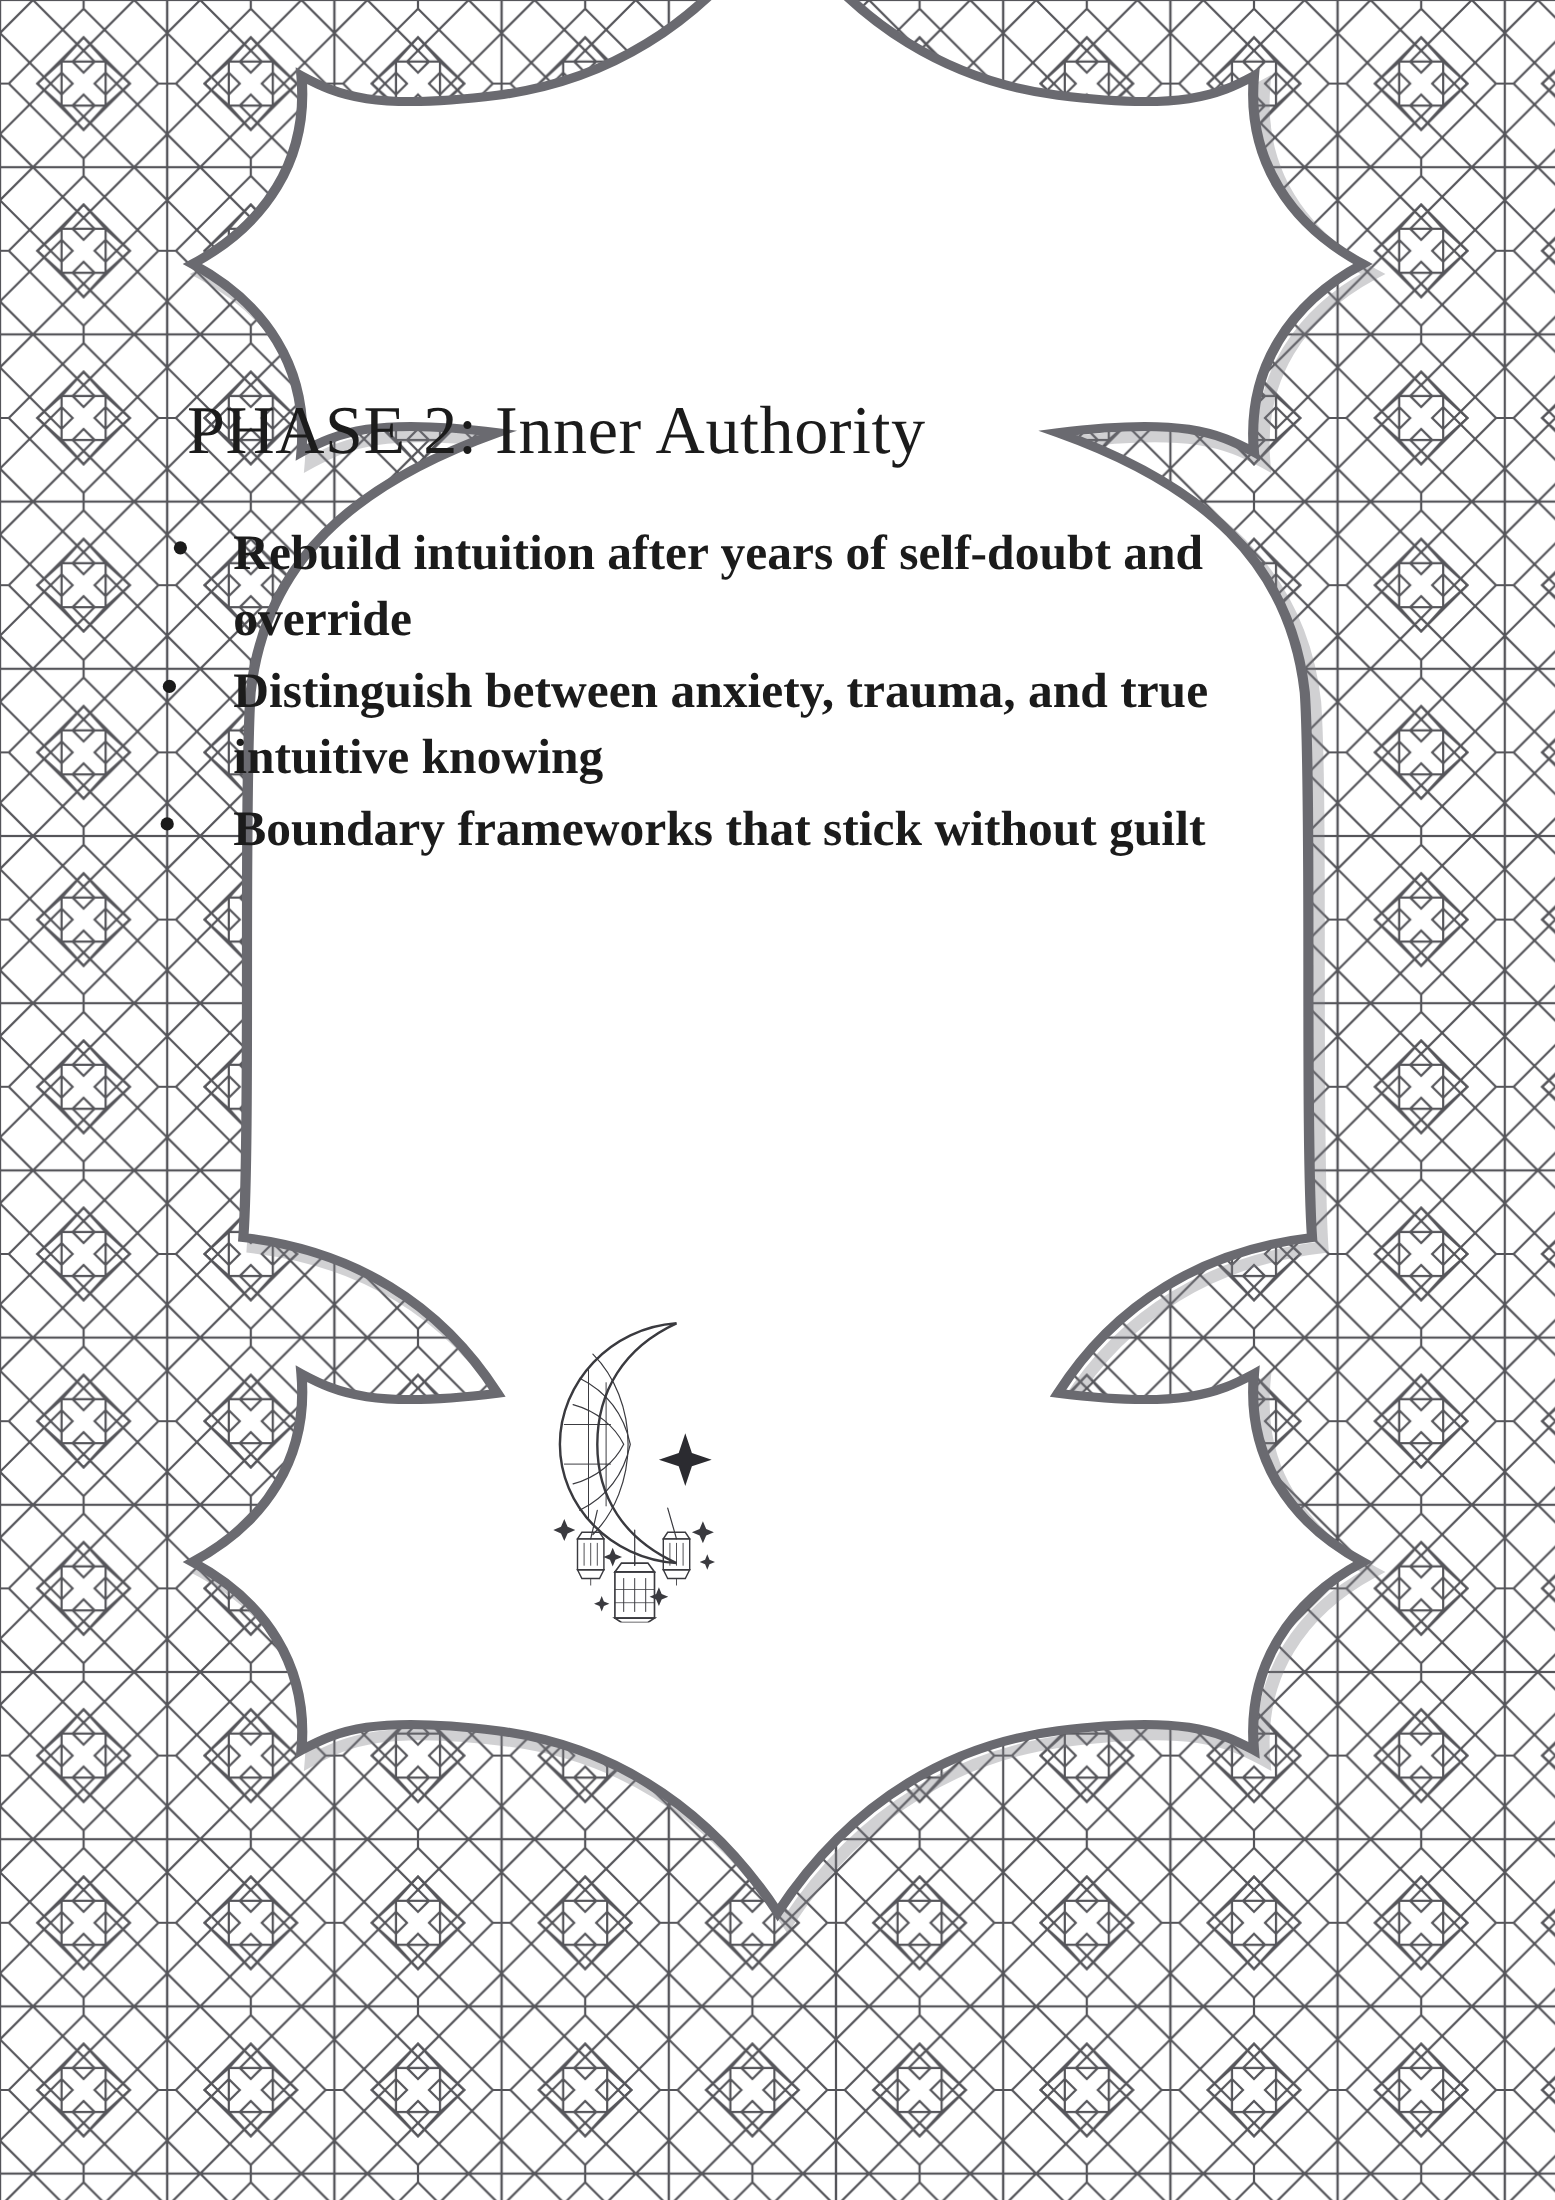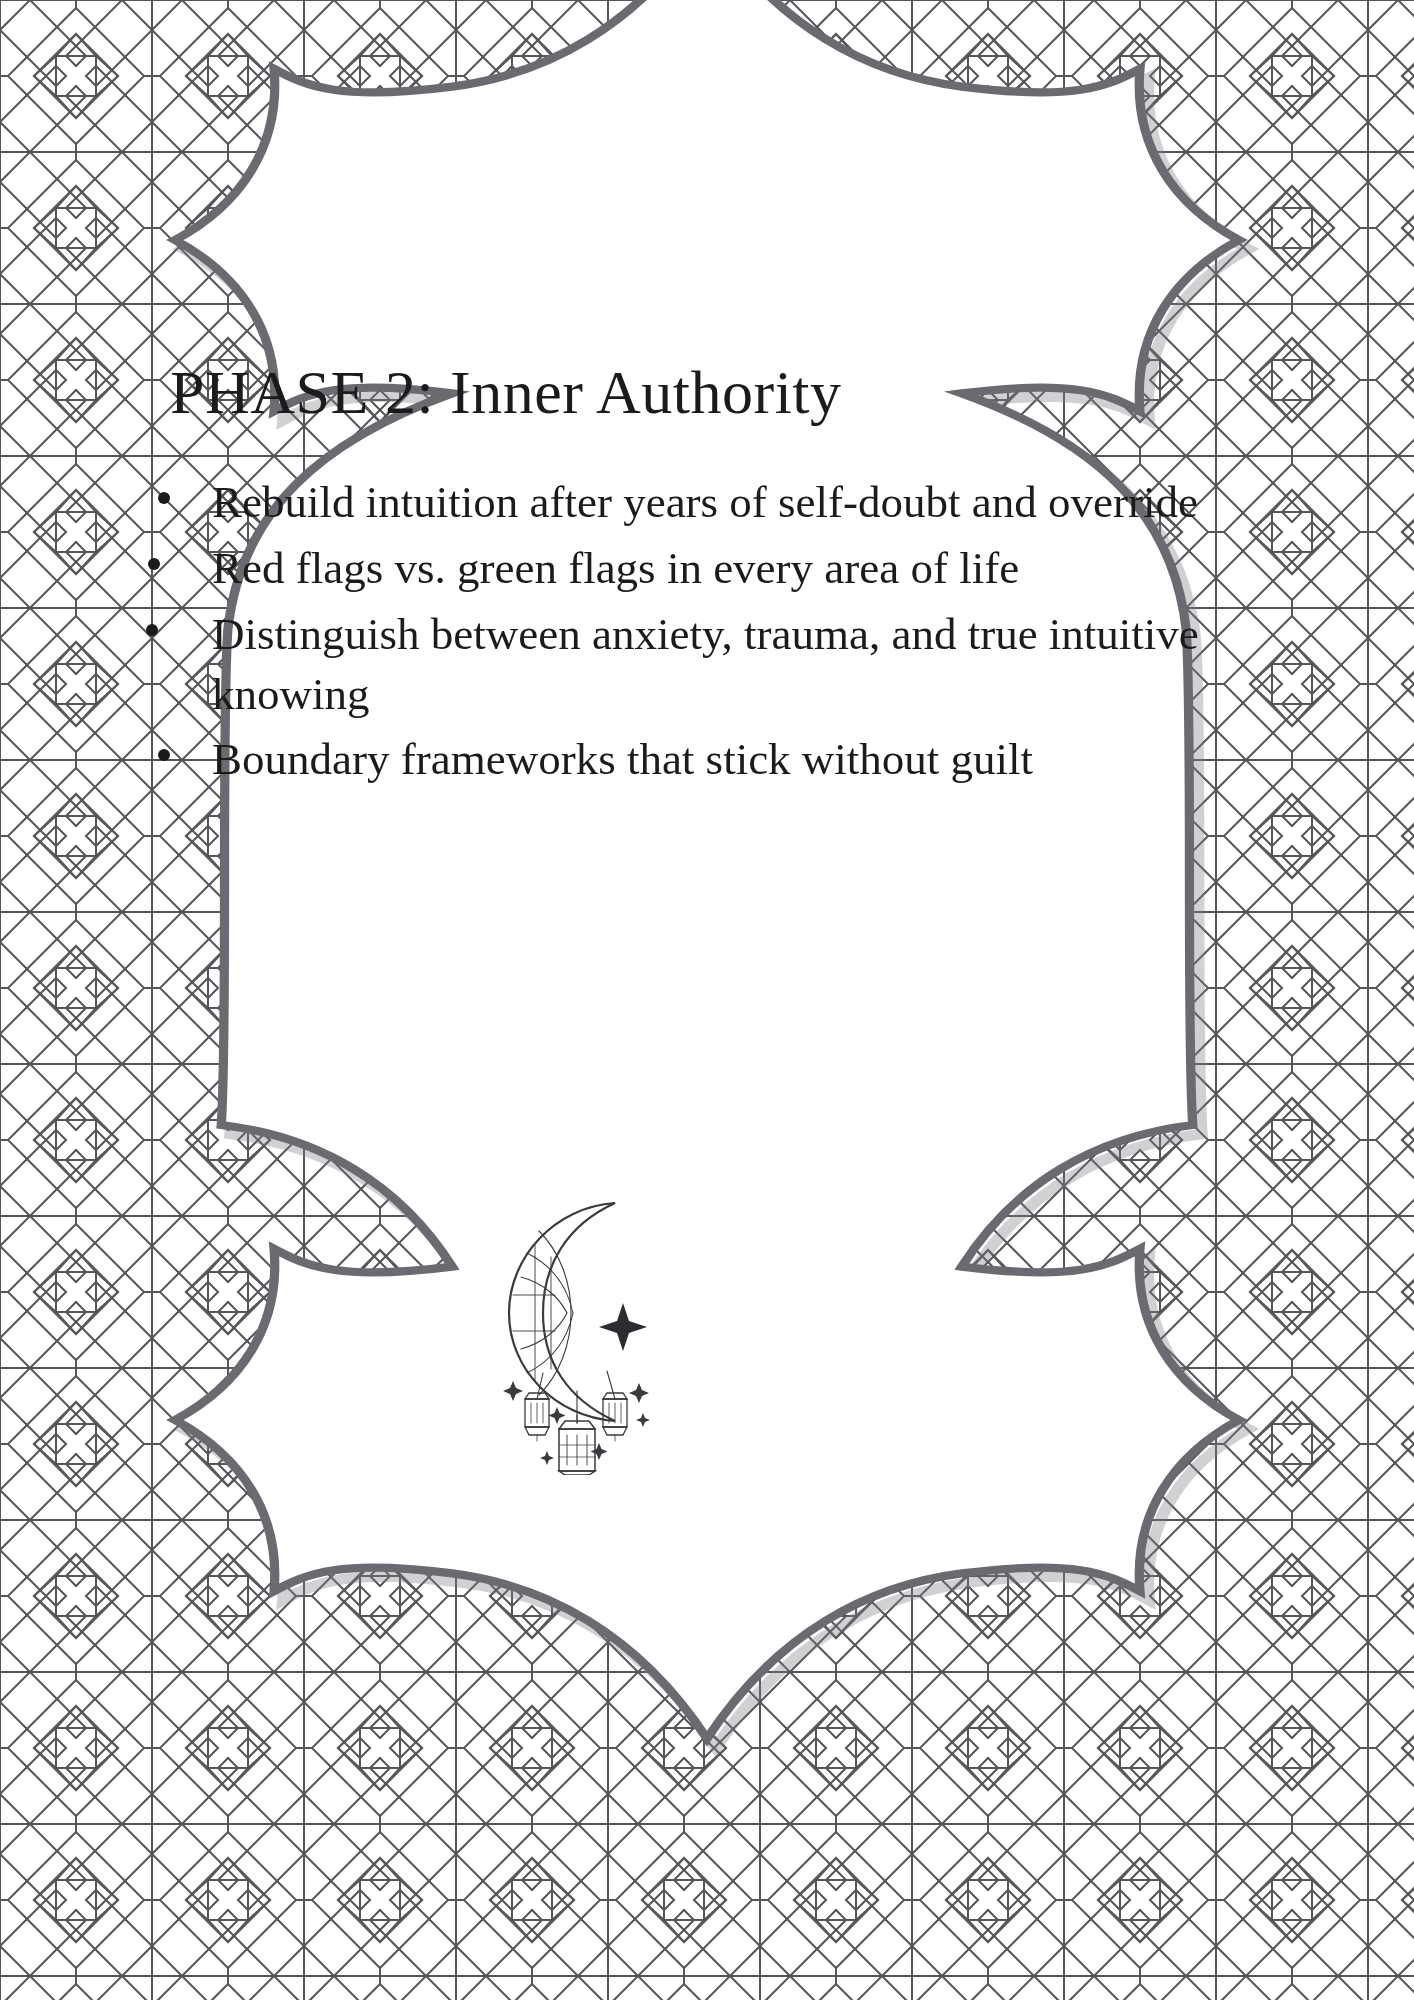--- a/index.html
+++ b/index.html
@@ -50,20 +50,21 @@
     letter-spacing: 0.5px;
     margin: 0 0 48px 0;
     line-height: 1.05;
     font-family: "Liberation Serif", serif;
   }
 
   #bullet-list {
     list-style: none;
     margin: 0;
     padding: 0;
+    font-weight: bold;
   }
 
   #bullet-list li {
     position: relative;
     font-size: 45px;
     line-height: 1.33;
     margin: 0 0 6px 0;
     padding: 0 42px;
     font-family: "Liberation Serif", serif;
   }
@@ -182,24 +183,20 @@
 <div id="content">
   <h1 id="card-title">PHASE 2: Inner Authority</h1>
 
   <ul id="bullet-list">
     <li>
       <span class="bullet-dot"></span>
       <span>Rebuild intuition after years of self-doubt and override</span>
     </li>
     <li>
       <span class="bullet-dot"></span>
-      <span>Red flags vs. green flags in every area of life</span>
-    </li>
-    <li>
-      <span class="bullet-dot"></span>
       <span>Distinguish between anxiety, trauma, and true intuitive knowing</span>
     </li>
     <li>
       <span class="bullet-dot"></span>
       <span>Boundary frameworks that stick without guilt</span>
     </li>
   </ul>
 </div>
 
 <svg id="ornament" viewBox="0 0 260 290" xmlns="http://www.w3.org/2000/svg">

